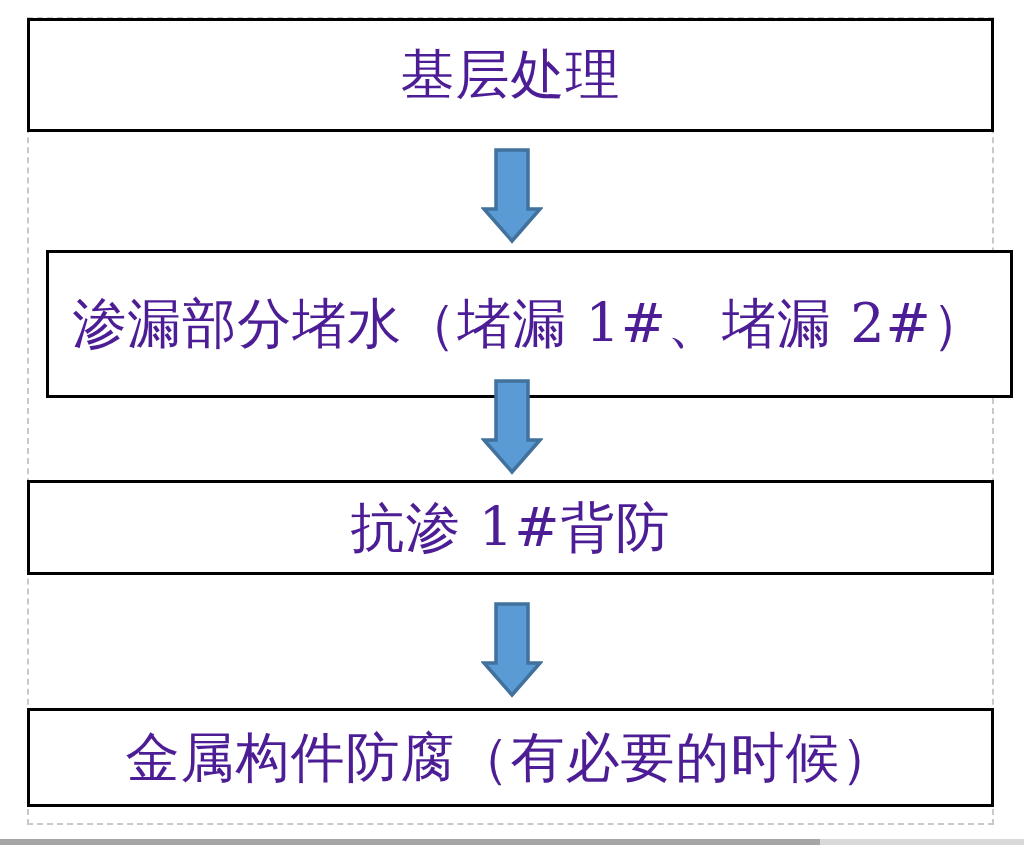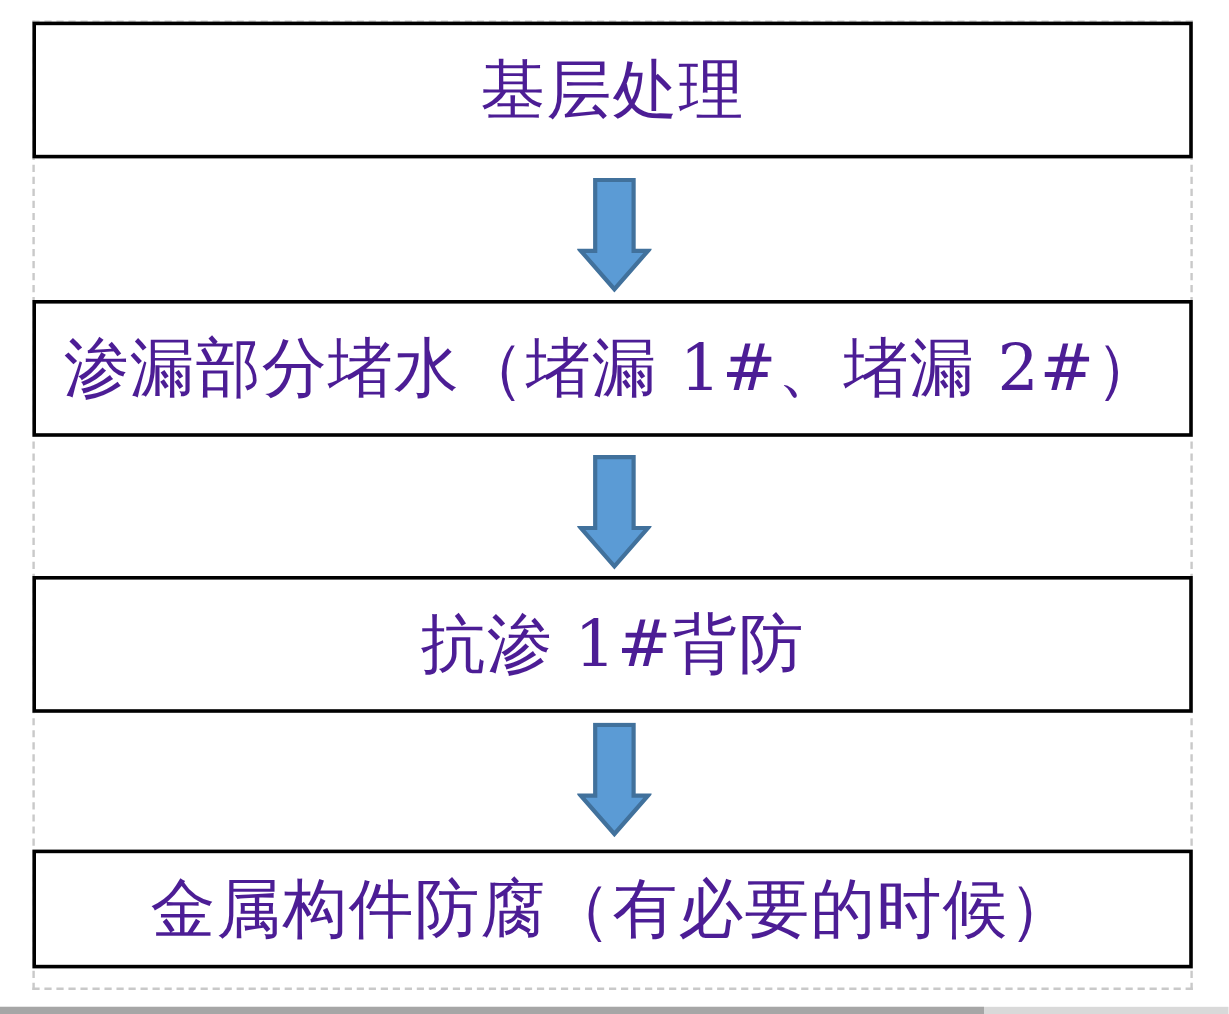--- a/index.html
+++ b/index.html
@@ -24,22 +24,22 @@
     position: absolute;
     left: 27px;
     width: 967px;
     background: #ffffff;
     border: 3px solid #000000;
     display: flex;
     align-items: center;
     justify-content: center;
   }
   .box1 { top: 18px;  height: 114px; }
-  .box2 { top: 250px; height: 114px; }
-  .box3 { top: 480px; height: 114px; }
+  .box2 { top: 250px; height: 148px; margin-left: 19px; }
+  .box3 { top: 480px; height: 95px; }
   .box4 { top: 708px; height: 99px; }
   .flow-label {
     font-size: 54px;
     line-height: 1;
     color: #4c1d95;
     white-space: nowrap;
     letter-spacing: 1px;
   }
   .arrow {
     position: absolute;

